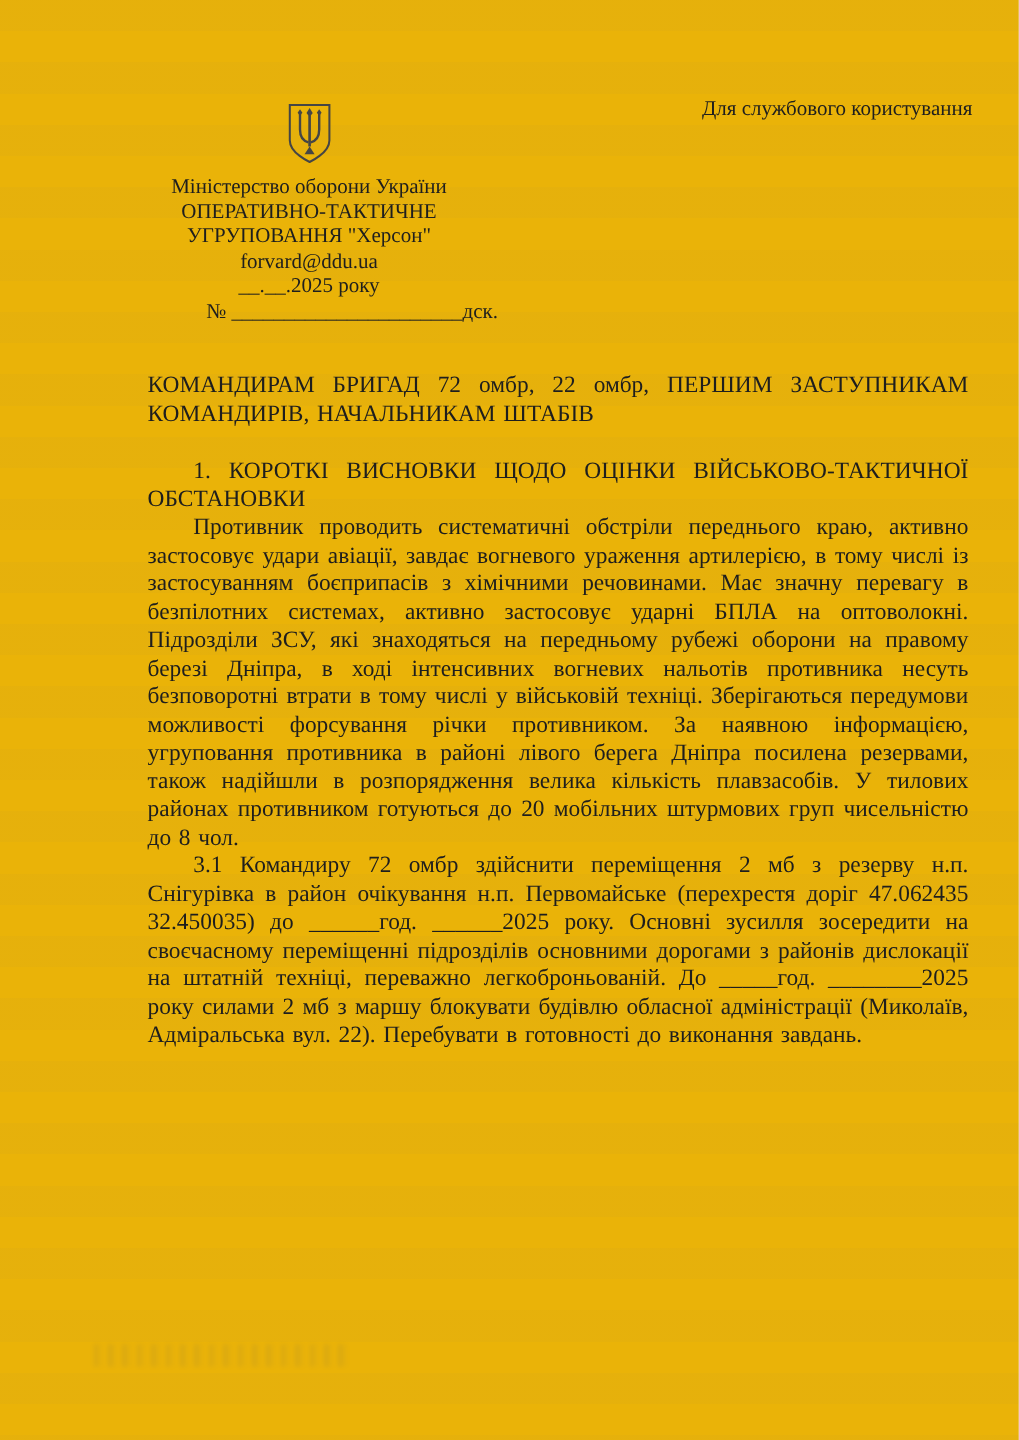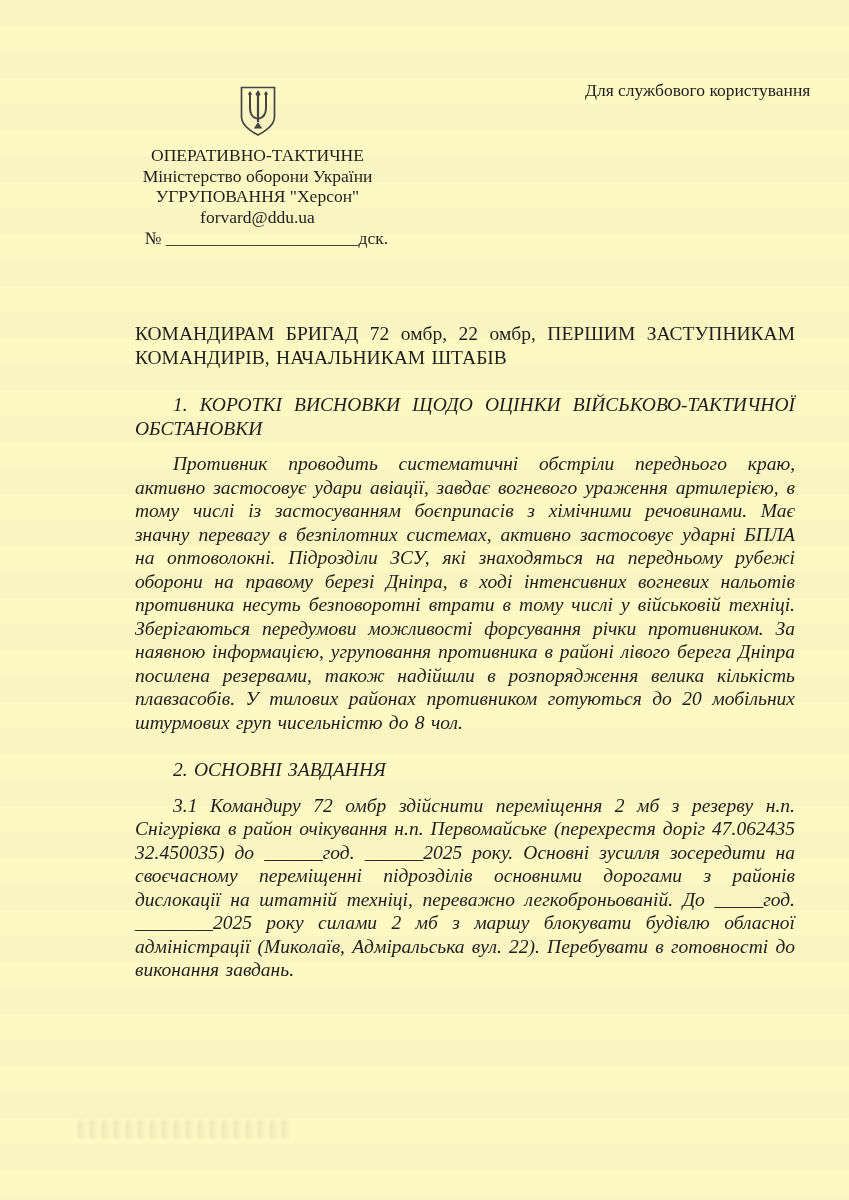--- a/index.html
+++ b/index.html
@@ -1,21 +1,21 @@
 <!DOCTYPE html>
 <html><head>
 <meta charset="utf-8">
 <style>
   html, body { margin: 0; padding: 0; background: #e9e7e4; }
   .page {
     position: relative;
     width: 849px;
     height: 1200px;
     margin: 0 auto;
-    background: #fef9c3;
+    background: #eab308;
     font-family: "Liberation Serif", "DejaVu Serif", serif;
     color: #1e1e1e;
     overflow: hidden;
   }
   
   .page::before {
     content: "";
     position: absolute;
     inset: 0;
     background: repeating-linear-gradient(
@@ -41,41 +41,41 @@
     left: 100px;
     top: 85px;
     width: 315px;
     text-align: center;
     font-size: 17.5px;
     line-height: 20.5px;
   }
   .emblem-wrap { height: 54px; margin-bottom: 6px; }
   .emblem-wrap svg { display: inline-block; }
   .letterhead .number-line {
-    text-align: center;
+    text-align: right;
     margin-left: 18px;
     margin-top: 1px;
     white-space: nowrap;
     font-family: Liberation Serif, serif;
   }
 
   .doc-body {
     position: absolute;
     left: 123px;
     top: 310px;
     width: 684px;
     font-size: 19.5px;
     line-height: 23.5px;
     text-align: justify;
     word-spacing: 1.5px;
   }
-  .doc-body p { margin: 12px; }
+  .doc-body p { margin: 0; }
   .gap-after { margin-bottom: 24px !important; }
   .gap-before { margin-top: 24px !important; }
-  .indent { text-indent: 38px; font-style: italic; }
+  .indent { text-indent: 38px; }
 
   .watermark {
     position: absolute;
     left: 78px;
     top: 1120px;
     width: 212px;
     height: 19px;
     background: repeating-linear-gradient(
       90deg,
       rgba(100,96,90,0.55) 0 3px,
@@ -101,33 +101,33 @@
         <path d="M3.5 2.5 H36.5 V32 C36.5 42.5 20 50 20 50 C20 50 3.5 42.5 3.5 32 Z" fill="none" stroke="#454545" stroke-width="1.7"></path>
         <path d="M20 5 l2.6 4.2 -2.6 3.4 -2.6 -3.4 z" fill="#454545"></path>
         <path d="M20 11 V37" stroke="#454545" stroke-width="2.2" fill="none"></path>
         <path d="M12 6 l2 3 -2 2.4 -2 -2.4 z" fill="#454545"></path>
         <path d="M28 6 l2 3 -2 2.4 -2 -2.4 z" fill="#454545"></path>
         <path d="M12 10 V23 C12 29 14.5 32.5 19 33.6" stroke="#454545" stroke-width="2" fill="none"></path>
         <path d="M28 10 V23 C28 29 25.5 32.5 21 33.6" stroke="#454545" stroke-width="2" fill="none"></path>
         <path d="M20 37 L15.8 43.5 H24.2 Z" fill="#454545"></path>
       </svg>
     </div>
+    <div>Міністерство оборони України</div>
     <div>ОПЕРАТИВНО-ТАКТИЧНЕ</div>
-    <div>Міністерство оборони України</div>
     <div>УГРУПОВАННЯ "Херсон"</div>
     <div>forvard@ddu.ua</div>
+    <div>__.__.2025 року</div>
     <div class="number-line">№ ______________________дск.</div>
   </div>
 
   <div class="doc-body">
     <p class="gap-after">КОМАНДИРАМ БРИГАД 72 омбр, 22 омбр, ПЕРШИМ ЗАСТУПНИКАМ КОМАНДИРІВ, НАЧАЛЬНИКАМ ШТАБІВ</p>
 
     <p class="indent">1. КОРОТКІ ВИСНОВКИ ЩОДО ОЦІНКИ ВІЙСЬКОВО-ТАКТИЧНОЇ ОБСТАНОВКИ</p>
     <p class="indent">Противник проводить систематичні обстріли переднього краю, активно застосовує удари авіації, завдає вогневого ураження артилерією, в тому числі із застосуванням боєприпасів з хімічними речовинами. Має значну перевагу в безпілотних системах, активно застосовує ударні БПЛА на оптоволокні. Підрозділи ЗСУ, які знаходяться на передньому рубежі оборони на правому березі Дніпра, в ході інтенсивних вогневих нальотів противника несуть безповоротні втрати в тому числі у військовій техніці. Зберігаються передумови можливості форсування річки противником. За наявною інформацією, угруповання противника в районі лівого берега Дніпра посилена резервами, також надійшли в розпорядження велика кількість плавзасобів. У тилових районах противником готуються до 20 мобільних штурмових груп чисельністю до 8 чол.</p>
 
-    <p class="indent gap-before">2. ОСНОВНІ ЗАВДАННЯ</p>
 
     <p class="indent">3.1 Командиру 72 омбр здійснити переміщення 2 мб з резерву н.п. Снігурівка в район очікування н.п. Первомайське (перехрестя доріг 47.062435 32.450035) до ______год. ______2025 року. Основні зусилля зосередити на своєчасному переміщенні підрозділів основними дорогами з районів дислокації на штатній техніці, переважно легкоброньованій. До _____год. ________2025 року силами 2 мб з маршу блокувати будівлю обласної адміністрації (Миколаїв, Адміральська вул. 22). Перебувати в готовності до виконання завдань.</p>
   </div>
 
   <div class="watermark"></div>
 
 </div>
 
 </body></html>

